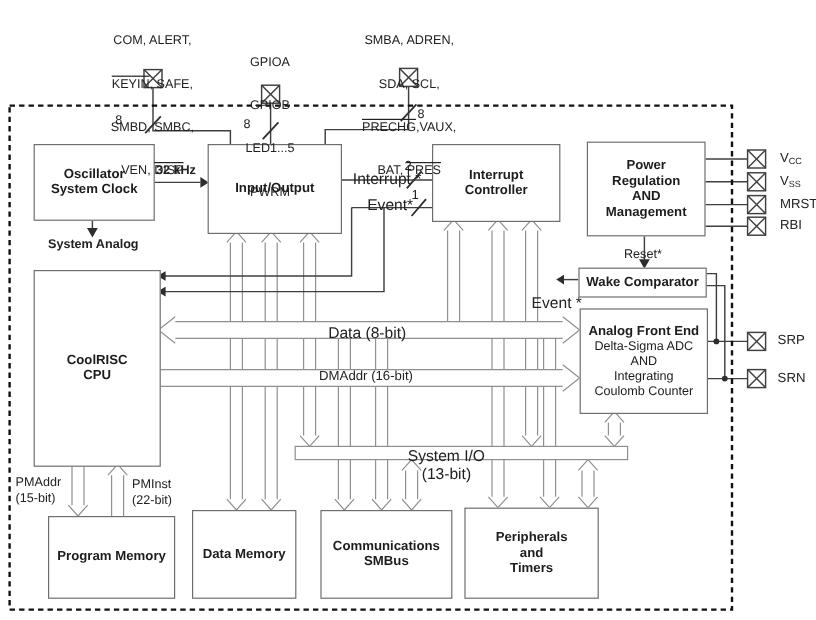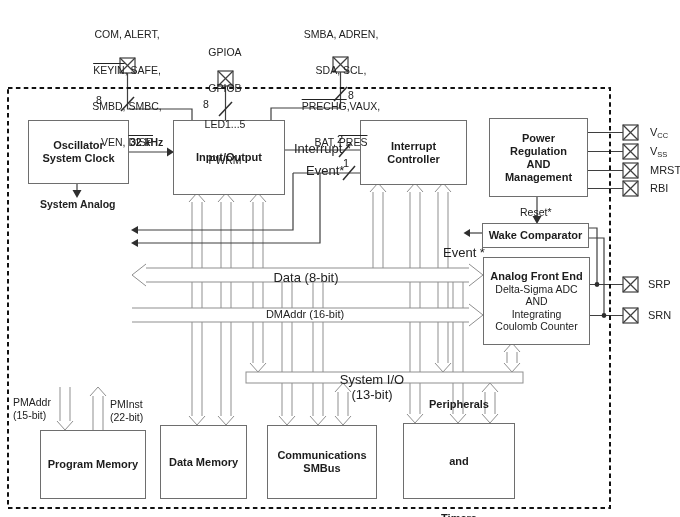--- a/index.html
+++ b/index.html
@@ -248,31 +248,35 @@
 <div class="box" style="left:482px;top:223px;width:105px;height:23px;">
   <div>Wake Comparator</div>
 </div>
 <div class="box" style="left:483px;top:257px;width:105px;height:86px;line-height:13px;">
   <div>Analog Front End</div>
   <div class="afe-sub">Delta-Sigma ADC</div>
   <div class="afe-sub">AND</div>
   <div class="afe-sub">Integrating</div>
   <div class="afe-sub">Coulomb Counter</div>
 </div>
+<div class="box" style="left:28px;top:225px;width:104px;height:162px;">
+  <div>CoolRISC</div>
+  <div>CPU</div>
+</div>
 <div class="box" style="left:40px;top:430px;width:104px;height:67px;">
   <div>Program Memory</div>
 </div>
 <div class="box" style="left:160px;top:425px;width:85px;height:72px;">
   <div>Data Memory</div>
 </div>
 <div class="box" style="left:267px;top:425px;width:108px;height:72px;">
   <div>Communications</div>
   <div>SMBus</div>
 </div>
-<div class="box" style="left:403px;top:423px;width:110px;height:74px;gap:44px;">
+<div class="box" style="left:387px;top:423px;width:110px;height:74px;">
   <div>Peripherals</div>
   <div>and</div>
   <div>Timers</div>
 </div>
 
 <div class="lbl s10" style="left:96px;top:94px;">8</div>
 <div class="lbl s10" style="left:203px;top:98px;">8</div>
 <div class="lbl s10" style="left:348px;top:89px;">8</div>
 <div class="lbl s10 bold" style="left:130px;top:136px;">32 kHz</div>
 <div class="lbl s10 bold" style="left:40px;top:198px;">System Analog</div>

